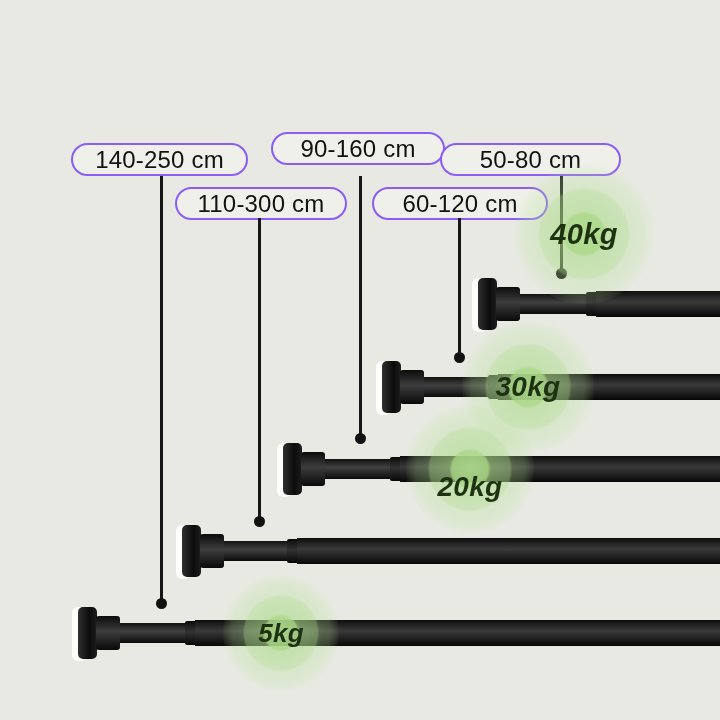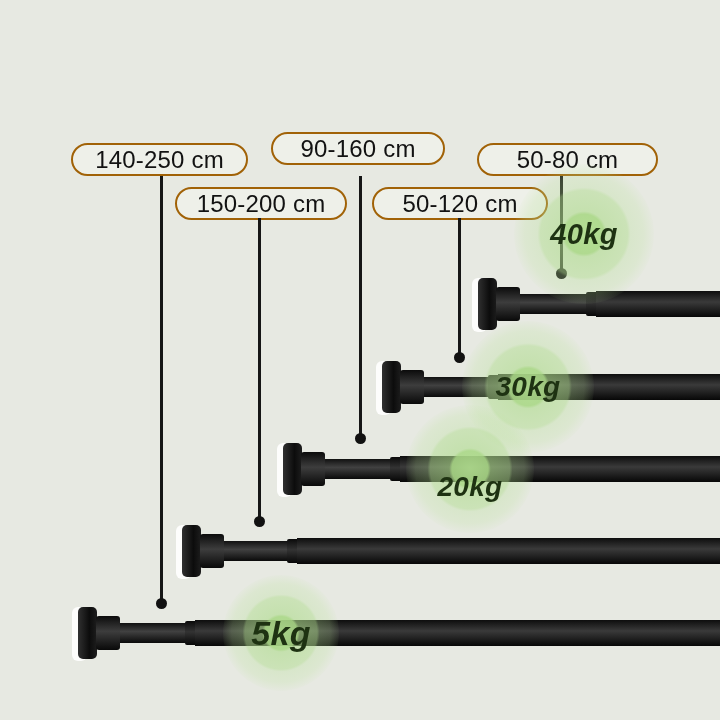--- a/index.html
+++ b/index.html
@@ -13,31 +13,31 @@
   
   .title{
     position:absolute;left:75px;top:60px;
     font-size:34px;font-weight:bold;letter-spacing:.4px;
     color:#121212;margin:0;
   }
   
   .pill{
     position:absolute;height:33px;
     background:#eef0e9;
-    border:2px solid #a16207;
+    border:2px solid #8b5cf6;
     border-radius:19px;
     display:flex;align-items:center;justify-content:center;
     font-size:24px;color:#121212;letter-spacing:.2px;
     box-sizing:border-box;
   }
   .pill-140{left:71px;top:143px;width:177px;}
   .pill-110{left:175px;top:187px;width:172px;}
   .pill-90 {left:271px;top:132px;width:174px;}
   .pill-70 {left:372px;top:187px;width:176px;}
-  .pill-50 {left:477px;top:143px;width:181px;}
+  .pill-50 {left:440px;top:143px;width:181px;}
   
   .vline{position:absolute;width:3px;background:#161616;}
   .vl-140{left:160px;top:176px;height:427px;}
   .vl-110{left:258px;top:218px;height:303px;}
   .vl-90 {left:359px;top:176px;height:262px;}
   .vl-70 {left:458px;top:218px;height:139px;}
   .vl-50 {left:560px;top:176px;height:97px;}
   .dot{position:absolute;width:11px;height:11px;border-radius:50%;background:#111;}
   .dt-140{left:156px;top:598px;}
   .dt-110{left:254px;top:516px;}
@@ -91,39 +91,39 @@
   .glow span{font-weight:bold;color:#1e3212;letter-spacing:.3px;}
   .rod-0 .glow{left:514px;top:-65px;width:140px;height:140px;}
   .rod-0 .glow span{font-size:29px;}
   .rod-1 .glow{left:462px;top:9px;width:132px;height:132px;}
   .rod-1 .glow span{font-size:28px;}
   .rod-2 .glow{left:406px;top:11px;width:128px;height:128px;}
   .rod-2 .glow span{font-size:28px;margin-top:36px;}
   .rod-3 .glow{left:316px;top:14px;width:122px;height:122px;}
   .rod-3 .glow span{font-size:27px;}
   .rod-4 .glow{left:223px;top:17px;width:116px;height:116px;}
-  .rod-4 .glow span{font-size:34px;}
+  .rod-4 .glow span{font-size:26px;}
 </style>
 </head>
 <body>
 
 <div class="canvas">
 
 
   <div class="pill pill-140">
     <span>140-250 cm</span>
   </div>
   <div class="pill pill-110">
-    <span>150-200 cm</span>
+    <span>110-300 cm</span>
   </div>
   <div class="pill pill-90">
     <span>90-160 cm</span>
   </div>
   <div class="pill pill-70">
-    <span>50-120 cm</span>
+    <span>60-120 cm</span>
   </div>
   <div class="pill pill-50">
     <span>50-80 cm</span>
   </div>
 
   <div class="vline vl-140"></div>
   <div class="dot dt-140"></div>
   <div class="vline vl-110"></div>
   <div class="dot dt-110"></div>
   <div class="vline vl-90"></div>

